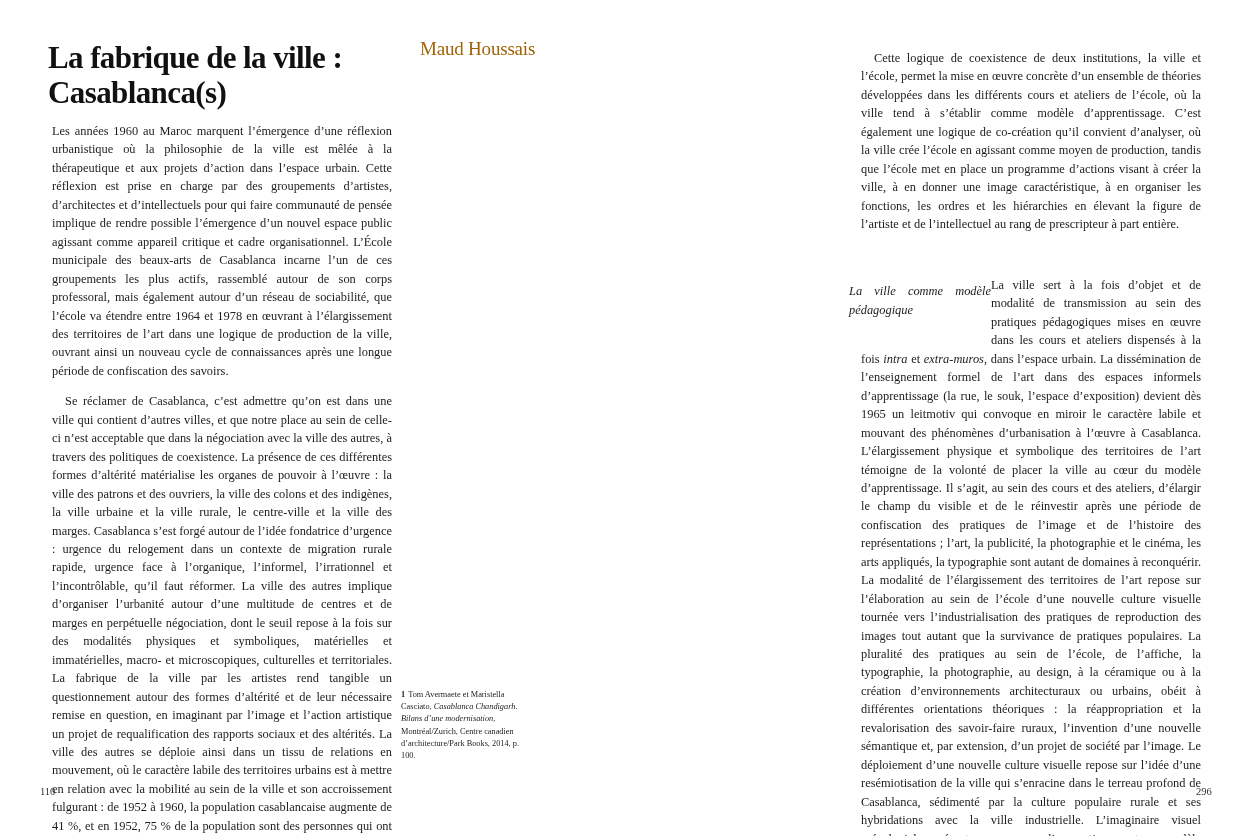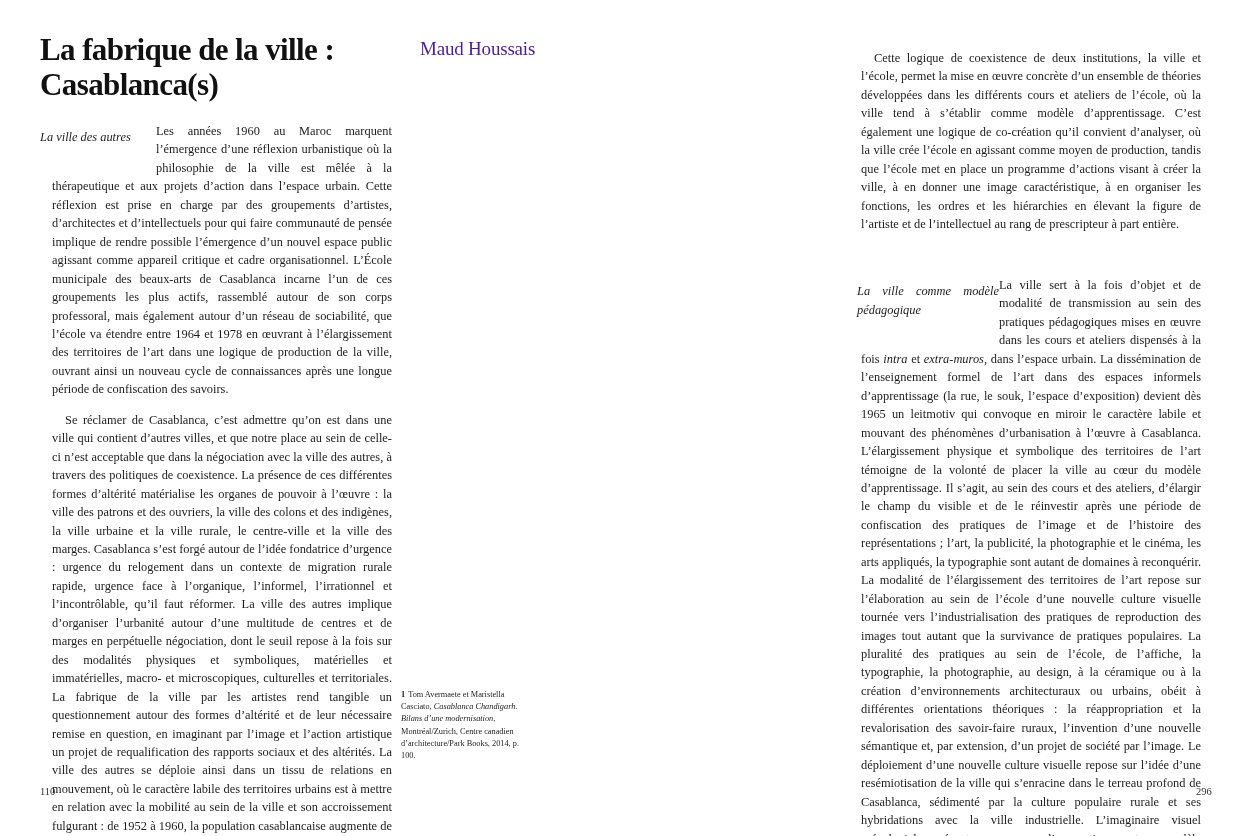--- a/index.html
+++ b/index.html
@@ -7,57 +7,56 @@
     width:1254px; height:836px; background:#ffffff; position:relative; overflow:hidden;
     font-family:"Liberation Serif", "DejaVu Serif", serif; color:#1a1a1a;
   }
   .title {
     position:absolute; left:40px; top:32px; width:360px;
     font-family:"Liberation Serif", serif; font-weight:bold; font-size:31px;
     line-height:35px; letter-spacing:-0.6px; color:#111;
   }
   .author {
     position:absolute; left:420px; top:38px;
-    font-family:"Liberation Serif", serif; font-size:19px; color:#4c1d95; letter-spacing:-0.2px;
+    font-family:"Liberation Serif", serif; font-size:19px; color:#a16207; letter-spacing:-0.2px;
   }
   .col {
     position:absolute; width:364px; font-size:12.4px; line-height:18.45px;
     text-align:justify; color:#1c1c1c;
   }
   .col p { margin:12px; text-indent:13px; }
   .col p.first { text-indent:0; }
   .left-col { left:40px; top:110px; }
   .right-col { left:849px; top:37px; }
   .subhead {
     float:left; font-style:italic; width:116px; padding-top:18.45px; height:37px;
     text-indent:0; line-height:18.45px;
   }
-  .subhead2 { width:142px; height:55px;margin-left:8px; }
+  .subhead2 { width:142px; height:55px; }
   .spacer-line { height:18.45px; }
   .footnote {
     position:absolute; left:401px; top:689px; width:120px;
     font-size:8.3px; line-height:12.2px; color:#222;
   }
   .footnote .num { font-weight:bold; margin-right:3px; }
   .pageno {
     position:absolute; top:786px; font-size:10.5px; color:#333;
   }
   .pageno.left { left:40px; }
   .pageno.right { left:1196px; }
   i { font-style:italic; }
 </style>
 </head>
 <body>
 
 <div>
-  <h1 class="title" style="margin:0;font-family:Liberation Serif, serif;">La fabrique de la ville : Casablanca(s)</h1>
+  <h1 class="title" style="margin:8px;font-family:Liberation Serif, serif;">La fabrique de la ville : Casablanca(s)</h1>
   <div class="author">Maud Houssais</div>
 
   <div class="col left-col">
-    <div class="subhead">La ville des autres</div>
     <p class="first">Les années 1960 au Maroc marquent l’émergence d’une réflexion urbanistique où la philosophie de la ville est mêlée à la thérapeutique et aux projets d’action dans l’espace urbain. Cette réflexion est prise en charge par des groupements d’artistes, d’architectes et d’intellectuels pour qui faire communauté de pensée implique de rendre possible l’émergence d’un nouvel espace public agissant comme appareil critique et cadre organisationnel. L’École municipale des beaux-arts de Casablanca incarne l’un de ces groupements les plus actifs, rassemblé autour de son corps professoral, mais également autour d’un réseau de sociabilité, que l’école va étendre entre 1964 et 1978 en œuvrant à l’élargissement des territoires de l’art dans une logique de production de la ville, ouvrant ainsi un nouveau cycle de connaissances après une longue période de confiscation des savoirs.</p>
     <p>Se réclamer de Casablanca, c’est admettre qu’on est dans une ville qui contient d’autres villes, et que notre place au sein de celle-ci n’est acceptable que dans la négociation avec la ville des autres, à travers des politiques de coexistence. La présence de ces différentes formes d’altérité matérialise les organes de pouvoir à l’œuvre : la ville des patrons et des ouvriers, la ville des colons et des indigènes, la ville urbaine et la ville rurale, le centre-ville et la ville des marges. Casablanca s’est forgé autour de l’idée fondatrice d’urgence : urgence du relogement dans un contexte de migration rurale rapide, urgence face à l’organique, l’informel, l’irrationnel et l’incontrôlable, qu’il faut réformer. La ville des autres implique d’organiser l’urbanité autour d’une multitude de centres et de marges en perpétuelle négociation, dont le seuil repose à la fois sur des modalités physiques et symboliques, matérielles et immatérielles, macro- et microscopiques, culturelles et territoriales. La fabrique de la ville par les artistes rend tangible un questionnement autour des formes d’altérité et de leur nécessaire remise en question, en imaginant par l’image et l’action artistique un projet de requalification des rapports sociaux et des altérités. La ville des autres se déploie ainsi dans un tissu de relations en mouvement, où le caractère labile des territoires urbains est à mettre en relation avec la mobilité au sein de la ville et son accroissement fulgurant : de 1952 à 1960, la population casablancaise augmente de 41 %, et en 1952, 75 % de la population sont des personnes qui ont immigré de l’intérieur du pays vers Casablanca¹.</p>
     <p>Ainsi, être « de » Casablanca implique que l’École des beaux-arts doit s’approprier un certain nombre de caractéristiques de la ville, en épouser les potentialités, mais aussi les contraintes, les failles et les fissures, marquant ainsi l’émergence d’un nouveau paradigme historique et la fin du protectorat français en faisant de l’impossibilité de penser le temps et le territoire autrement qu’en termes de fragments, de dispersion et de perte l’essence de sa pensée. Se construire « par » Casablanca implique également de considérer l’urbain non pas en tant que lieu passif de production, mais comme un moyen : un moyen d’action dans l’espace public, un moyen de production permettant l’accès à des techniques, des technologies et des matériaux nouveaux, un moyen d’inscription dans un temps historique et une réalité sociale.</p>
   </div>
 
   <div class="footnote">
     <span class="num">1</span><span>Tom Avermaete et Maristella Casciato, </span><i>Casablanca Chandigarh. Bilans d’une modernisation</i><span>, Montréal/Zurich, Centre canadien d’architecture/Park Books, 2014, p. 100.</span>
   </div>
 
   <div class="pageno left">110</div>

